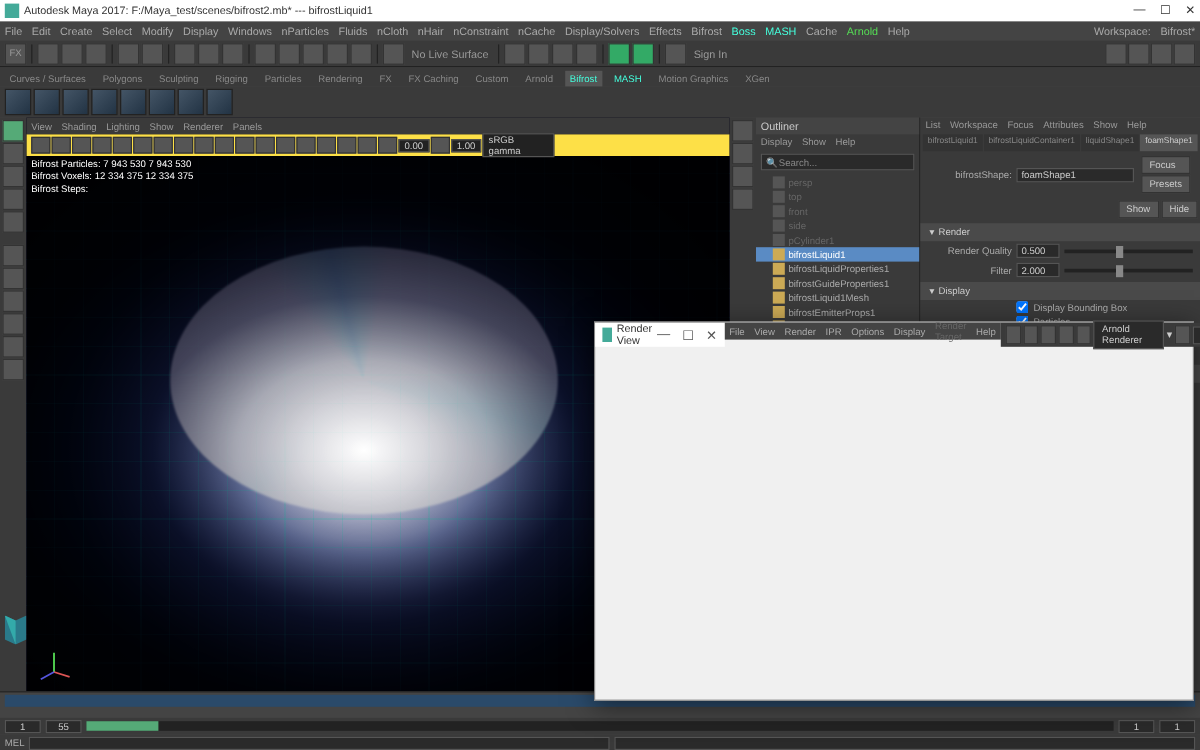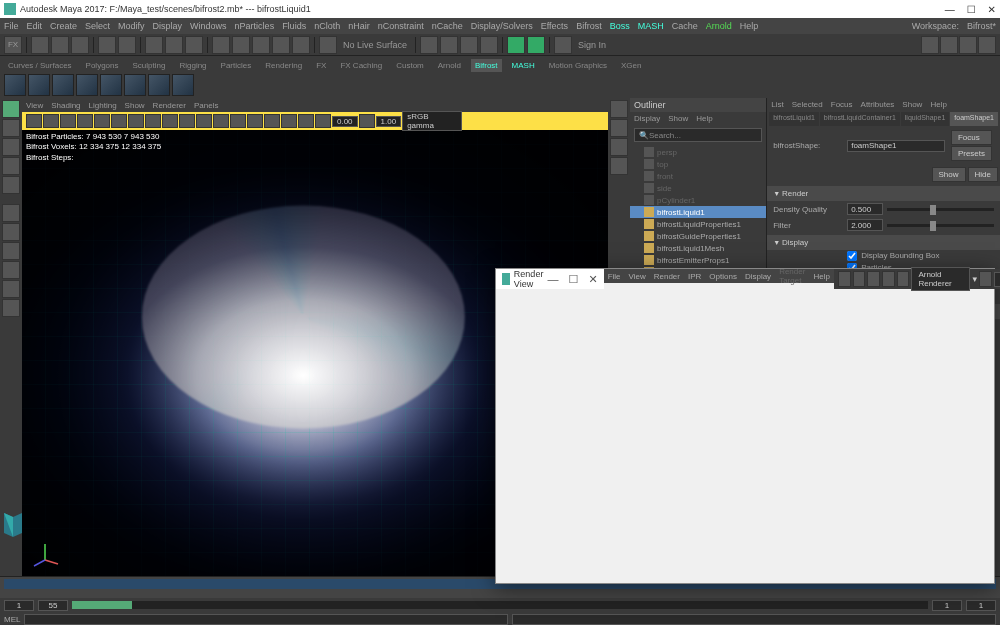--- a/index.html
+++ b/index.html
@@ -50,25 +50,25 @@
 .outliner .item.sel{background:#5a8bc4;color:#fff}
 .outliner .item.dim{color:#666}
 .outliner .item.dim .ic{background:#555}
 .outliner .item.y .ic{background:#ca5}
 .attr{flex:1;background:#3a3a3a;display:flex;flex-direction:column;font-size:8px}
 .attr .tabs{height:14px;display:flex;gap:8px;padding:2px 4px;color:#999}
 .attr .objtabs{height:14px;display:flex;gap:1px;padding:0 2px}
 .attr .objtabs span{padding:2px 4px;background:#333;color:#888;font-size:7px}
 .attr .objtabs .on{background:#555;color:#ccc}
 .attr .row{display:flex;align-items:center;padding:2px 6px;gap:4px}
-.attr .lbl{width:70px;text-align:left;color:#aaa;font-size:8px}
+.attr .lbl{width:70px;text-align:right;color:#aaa;font-size:8px}
 .attr .fld{flex:1;height:12px;background:#2a2a2a;border:1px solid #555;color:#ccc;padding:0 3px;font-size:8px;display:flex;align-items:center}
 .attr .sec{padding:3px 6px;background:#4a4a4a;color:#ccc;margin-top:2px;font-size:8px}
 .attr .sec::before{content:"▼ ";font-size:7px}
-.attr .chk{display:flex;gap:4px;padding:1px 0 1px 80px;color:#aaa}
+.attr .chk{display:flex;align-items:center;gap:4px;padding:1px 0 1px 80px;color:#aaa}
 .attr .chk input{width:10px;height:10px}
 .attr .slider{height:3px;background:#222;flex:1;position:relative}
 .attr .slider::after{content:"";position:absolute;width:6px;height:10px;background:#888;top:-3px;left:40%}
 .attr .btns{display:flex;gap:2px;padding:2px;justify-content:flex-end}
 .attr .bt{padding:2px 6px;background:#555;border:1px solid #333;color:#ccc;font-size:8px}
 .renderview{position:absolute;top:268px;left:495px;width:500px;height:316px;background:#f0f0f0;border:1px solid #888;box-shadow:0 4px 20px rgba(0,0,0,.5);z-index:10;display:flex;flex-direction:row}
 .renderview .rvtitle{height:20px;background:#fff;display:flex;align-items:center;padding:0 6px;font-size:9px;color:#333}
 .renderview .rvtitle .ic{width:12px;height:12px;background:#4a9;margin-right:4px}
 .renderview .rvtitle .wc{margin-left:auto;display:flex;gap:10px;font-size:11px;color:#555}
 .renderview .rvmenu{height:14px;background:#444;display:flex;align-items:center;padding:0 4px;gap:8px;font-size:8px;color:#aaa}
@@ -342,21 +342,21 @@
           <div class="item y">
             <div class="ic"></div>
             <span>bifrostFoamProperties1</span>
           </div>
         </div>
     </div>
 
     <div class="attr">
       <div class="tabs">
         <span>List</span>
-        <span>Selected</span>
+        <span>Workspace</span>
         <span>Focus</span>
         <span>Attributes</span>
         <span>Show</span>
         <span>Help</span>
       </div>
       <div class="objtabs">
         <span>bifrostLiquid1</span>
         <span>bifrostLiquidContainer1</span>
         <span>liquidShape1</span>
         <span class="on">foamShape1</span>
@@ -368,21 +368,21 @@
           <div class="bt">Focus</div>
           <div class="bt">Presets</div>
         </div>
       </div>
       <div class="btns">
           <div class="bt">Show</div>
           <div class="bt">Hide</div>
         </div>
       <div class="sec">Render</div>
       <div class="row">
-          <span class="lbl">Density Quality</span>
+          <span class="lbl">Render Quality</span>
           <div class="fld" style="flex:0 0 36px">0.500</div>
           <div class="slider"></div>
         </div>
       <div class="row">
           <span class="lbl">Filter</span>
           <div class="fld" style="flex:0 0 36px">2.000</div>
           <div class="slider"></div>
         </div>
       <div class="sec">Display</div>
       <div class="chk">

